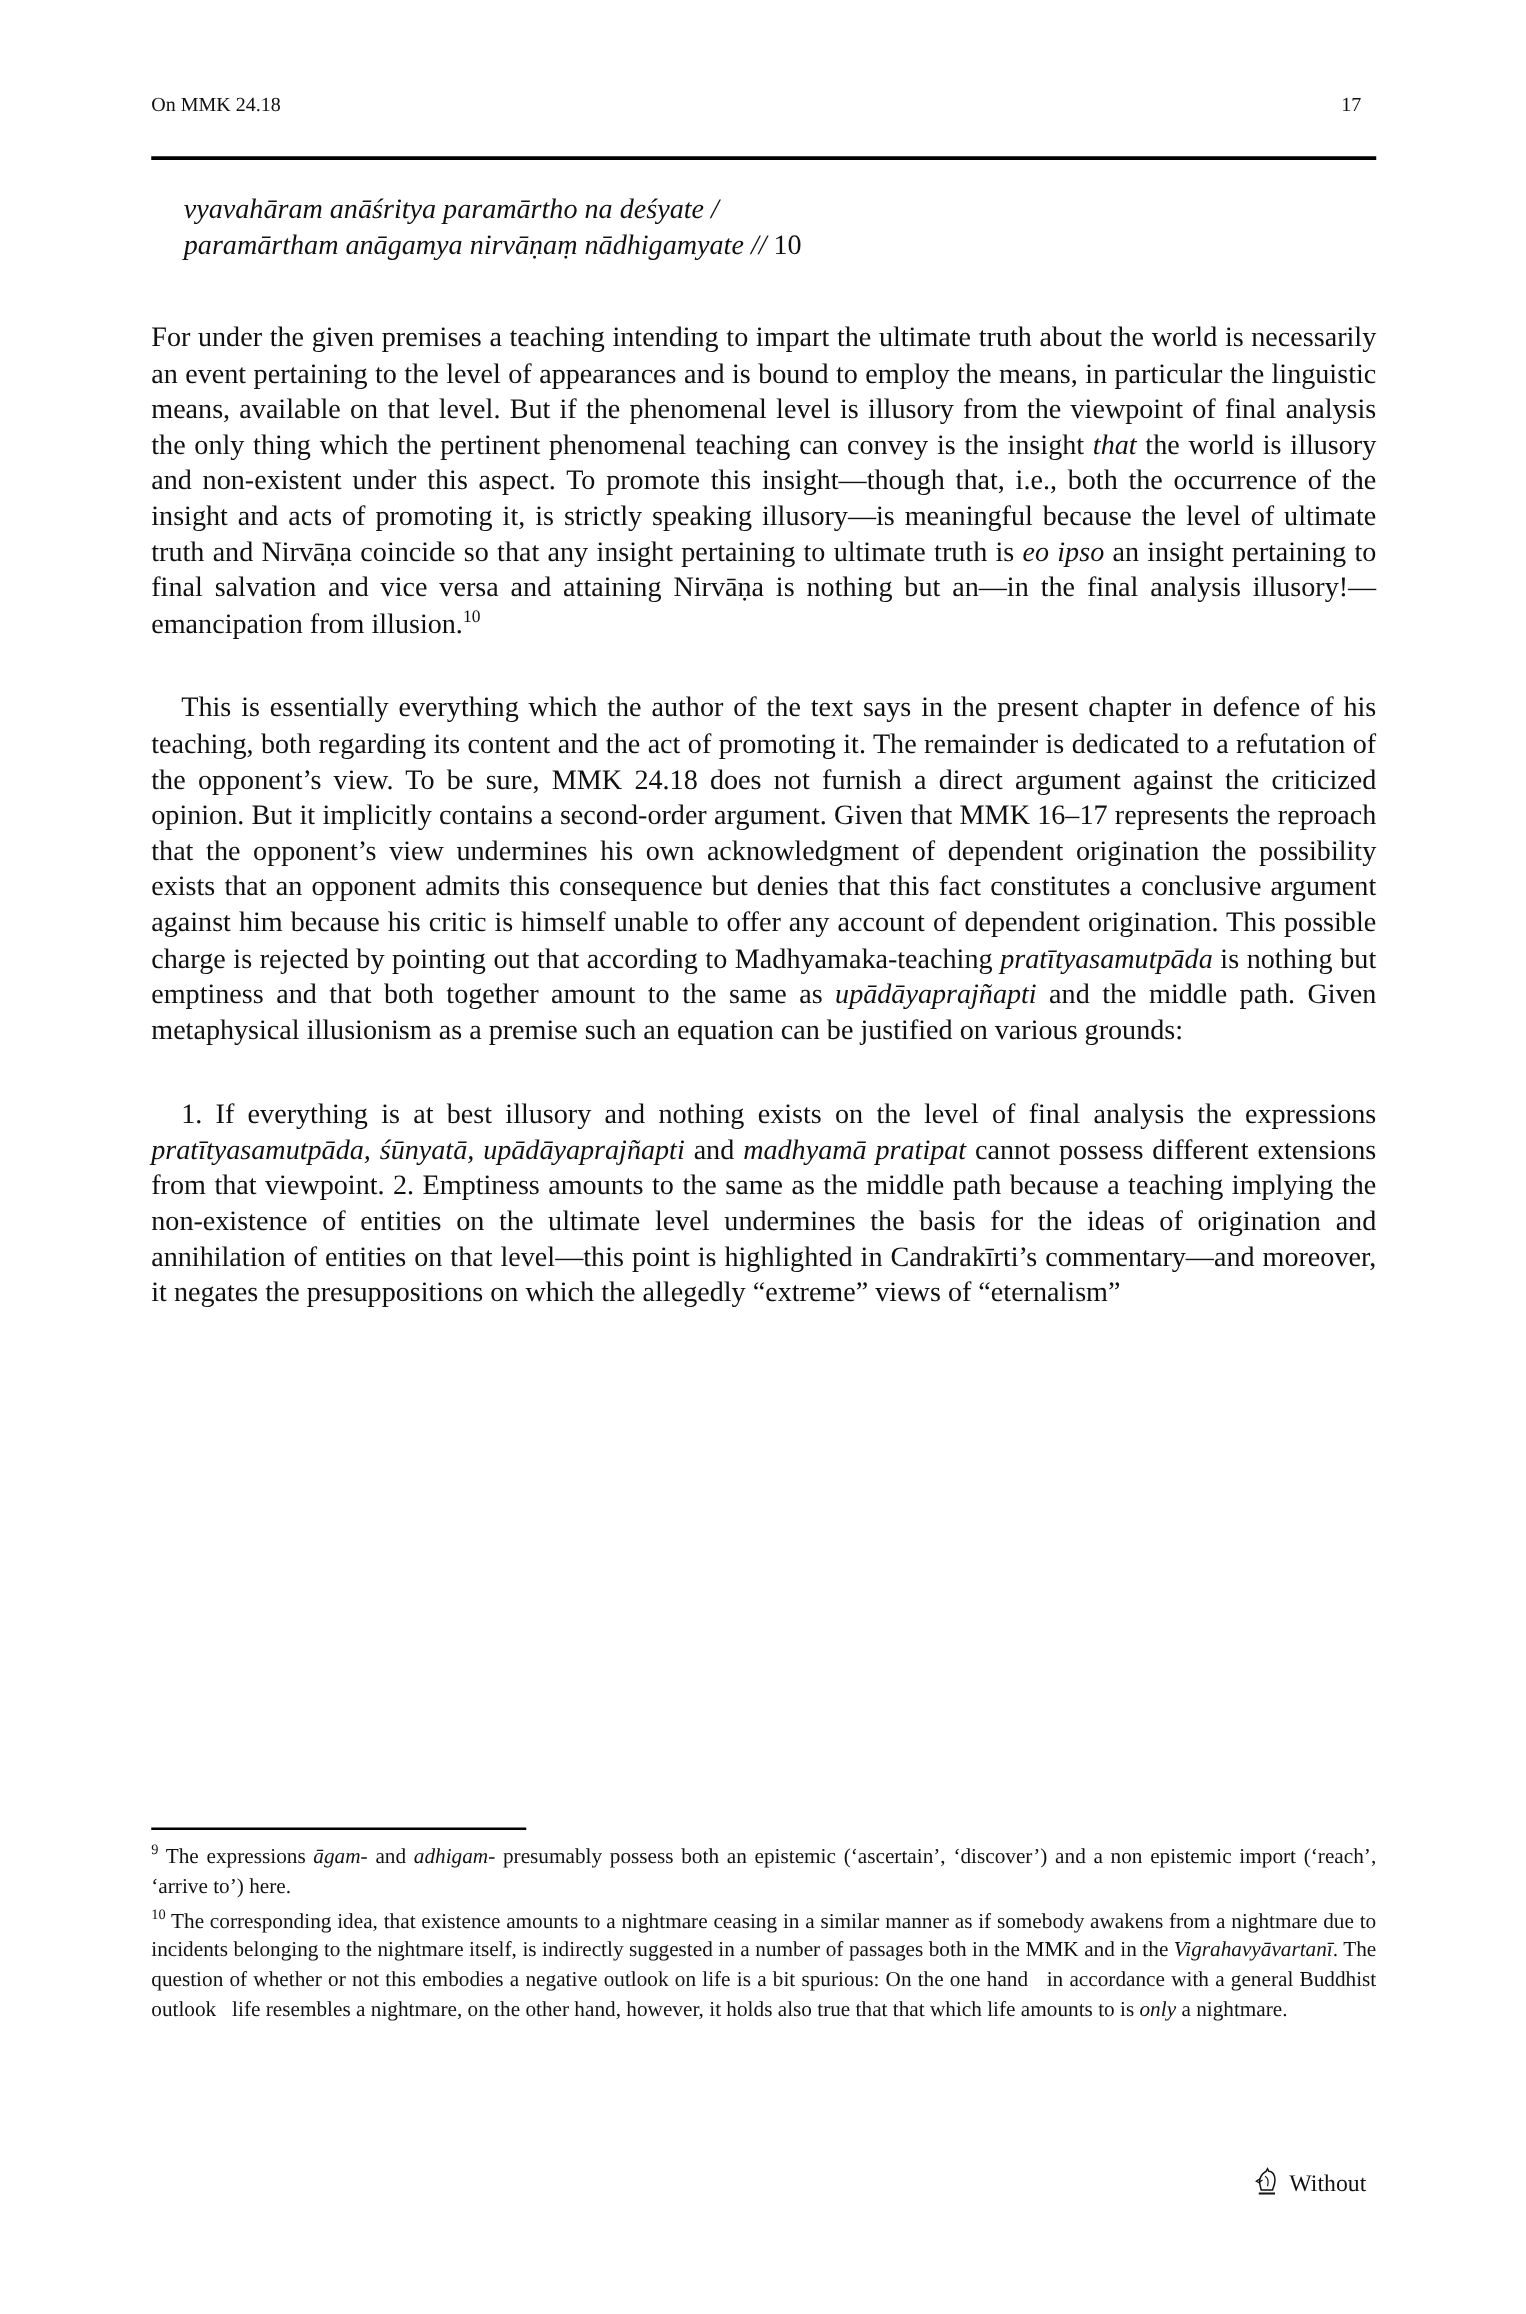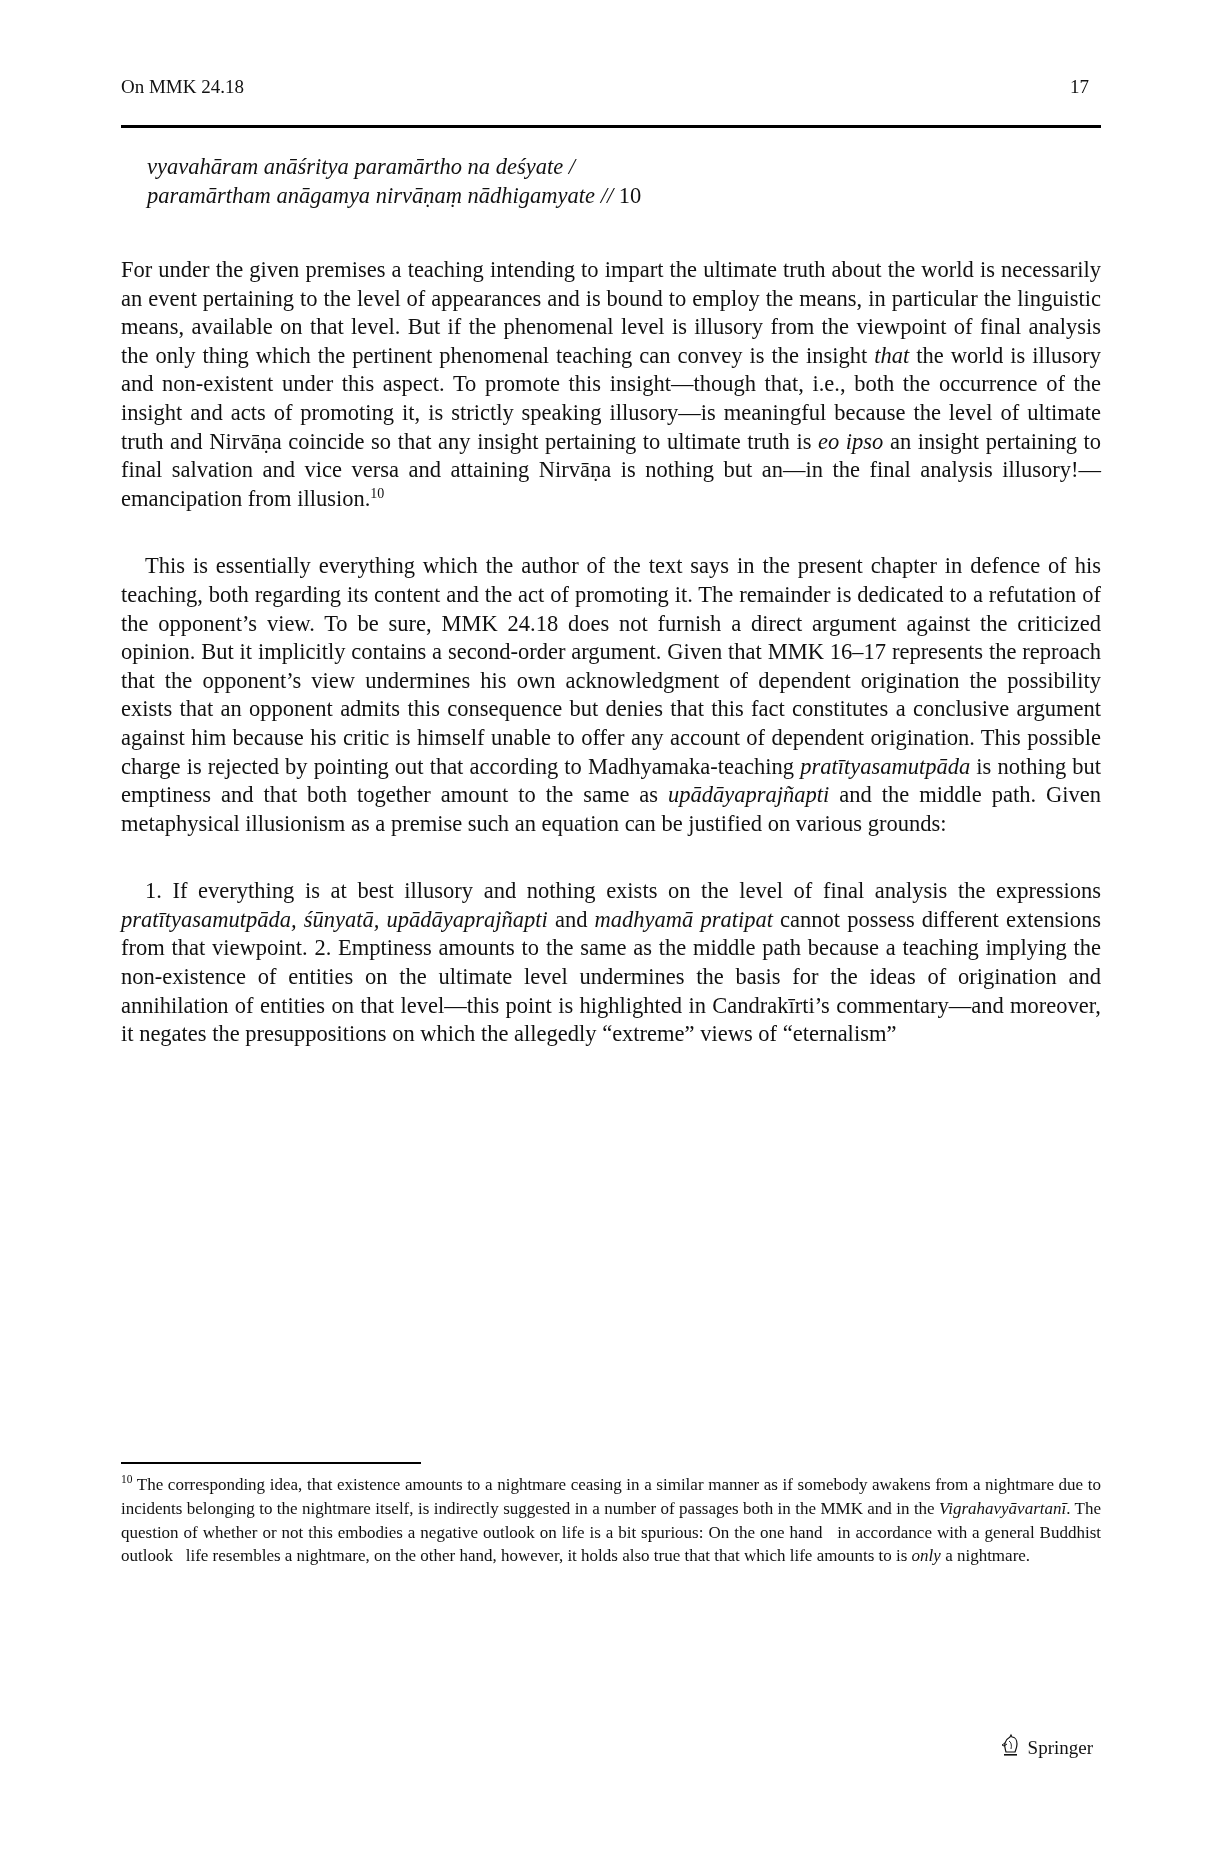--- a/index.html
+++ b/index.html
@@ -1,20 +1,20 @@
 <!DOCTYPE html>
 <html><head>
 <meta charset="utf-8">
 <style>
   html, body { margin: 0; padding: 0; background: #ffffff; }
   body { width: 1221px; height: 1851px; position: relative; overflow: hidden;
          font-family: "Liberation Serif", "DejaVu Serif", serif; color: #111; }
   .page { position: absolute; left: 121px; top: 0; width: 980px; }
   .running-head { position: absolute; top: 76px; left: 0; width: 980px; height: 26px;
-                  font-size: 19px; }
+                  font-size: 16px; }
   .running-head .left { position: absolute; left: 0; top: 0; }
   .running-head .right { position: absolute; right: 12px; top: 0; }
   .head-rule { position: absolute; top: 125px; left: 0; width: 980px; height: 3px; background: #000; }
   .verse { position: absolute; top: 153px; left: 26px; width: 940px; font-size: 22.5px; line-height: 28.7px; }
   .verse .line { white-space: nowrap; }
   .verse .skt { font-style: italic; }
   .body { position: absolute; top: 256px; left: 0; width: 980px; font-size: 22.5px; line-height: 28.6px;
           text-align: justify; }
   .body p { margin: 0; }
   .body p.indent { text-indent: 24px; margin-top: 39px; }
@@ -50,28 +50,29 @@
 
   <div class="body">
     <p><span>For under the given premises a teaching intending to impart the ultimate truth about the world is necessarily an event pertaining to the level of appearances and is bound to employ the means, in particular the linguistic means, available on that level. But if the phenomenal level is illusory from the viewpoint of final analysis the only thing which the pertinent phenomenal teaching can convey is the insight </span><i>that</i><span> the world is illusory and non-existent under this aspect. To promote this insight—though that, i.e., both the occurrence of the insight and acts of promoting it, is strictly speaking illusory—is meaningful because the level of ultimate truth and Nirvāṇa coincide so that any insight pertaining to ultimate truth is </span><i>eo ipso</i><span> an insight pertaining to final salvation and vice versa and attaining Nirvāṇa is nothing but an—in the final analysis illusory!—emancipation from illusion.</span><sup>10</sup></p>
     <p class="indent"><span>This is essentially everything which the author of the text says in the present chapter in defence of his teaching, both regarding its content and the act of promoting it. The remainder is dedicated to a refutation of the opponent’s view. To be sure, MMK 24.18 does not furnish a direct argument against the criticized opinion. But it implicitly contains a second-order argument. Given that MMK 16–17 represents the reproach that the opponent’s view undermines his own acknowledgment of dependent origination the possibility exists that an opponent admits this consequence but denies that this fact constitutes a conclusive argument against him because his critic is himself unable to offer any account of dependent origination. This possible charge is rejected by pointing out that according to Madhyamaka-teaching </span><i>pratītyasamutpāda</i><span> is nothing but emptiness and that both together amount to the same as </span><i>upādāyaprajñapti</i><span> and the middle path. Given metaphysical illusionism as a premise such an equation can be justified on various grounds:</span></p>
     <p class="indent"><span>1. If everything is at best illusory and nothing exists on the level of final analysis the expressions </span><i>pratītyasamutpāda, śūnyatā, upādāyaprajñapti</i><span> and </span><i>madhyamā pratipat</i><span> cannot possess different extensions from that viewpoint. 2. Emptiness amounts to the same as the middle path because a teaching implying the non-existence of entities on the ultimate level undermines the basis for the ideas of origination and annihilation of entities on that level—this point is highlighted in Candrakīrti’s commentary—and moreover, it negates the presuppositions on which the allegedly “extreme” views of “eternalism”</span></p>
   </div>
 
   <div class="fn-rule"></div>
 
   <div class="footnotes">
+    <p><sup>9</sup><span> The expressions </span><i>āgam-</i><span> and </span><i>adhigam-</i><span> presumably possess both an epistemic (‘ascertain’, ‘discover’) and a non epistemic import (‘reach’, ‘arrive to’) here.</span></p>
     <p><sup>10</sup><span> The corresponding idea, that existence amounts to a nightmare ceasing in a similar manner as if somebody awakens from a nightmare due to incidents belonging to the nightmare itself, is indirectly suggested in a number of passages both in the MMK and in the </span><i>Vigrahavyāvartanī</i><span style="white-space: pre-wrap;">. The question of whether or not this embodies a negative outlook on life is a bit spurious: On the one hand   in accordance with a general Buddhist outlook   life resembles a nightmare, on the other hand, however, it holds also true that that which life amounts to is </span><i>only</i><span> a nightmare.</span></p>
   </div>
 
   <div class="publisher">
     <span>
       <svg viewBox="0 0 22 24" xmlns="http://www.w3.org/2000/svg">
         <path d="M6 19 C5 15 4 13 5 10 C6 7 8 5 10 4 L11 2 L12 4 C15 4 17 7 17 11 C17 14 16 16 15 19 Z" fill="none" stroke="#111" stroke-width="1.2"></path>
         <path d="M5 10 L2 12 L4 13 L7 11" fill="none" stroke="#111" stroke-width="1"></path>
         <path d="M9 8 C11 9 12 12 11 16" fill="none" stroke="#111" stroke-width="0.9"></path>
         <rect x="4" y="21" width="13" height="1.6" fill="#111"></rect>
       </svg>
     </span>
-    <span>Springer</span>
+    <span>Without</span>
   </div>
 
 </div>
 
 </body></html>

